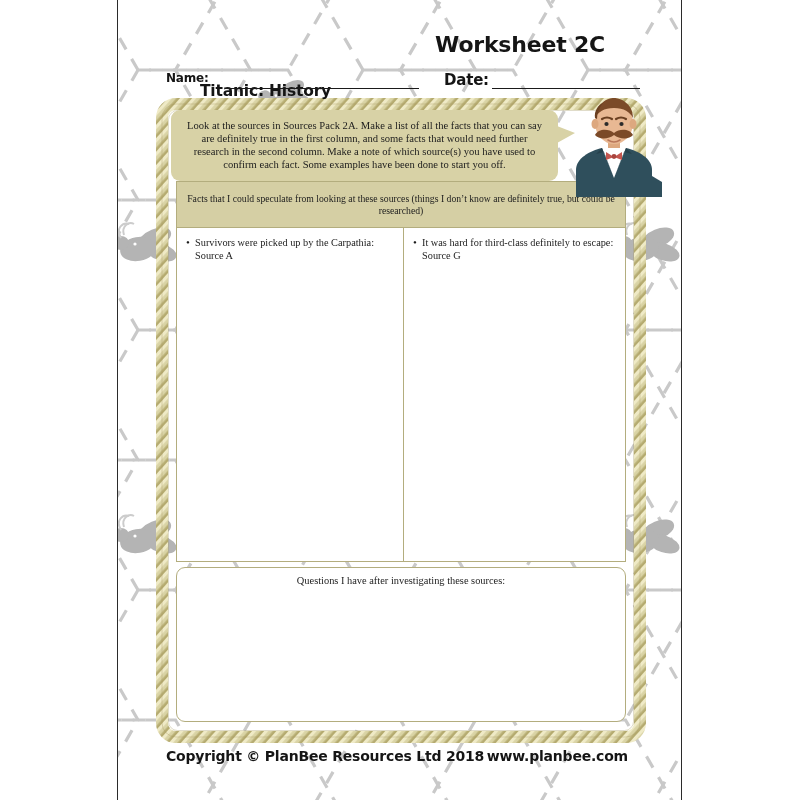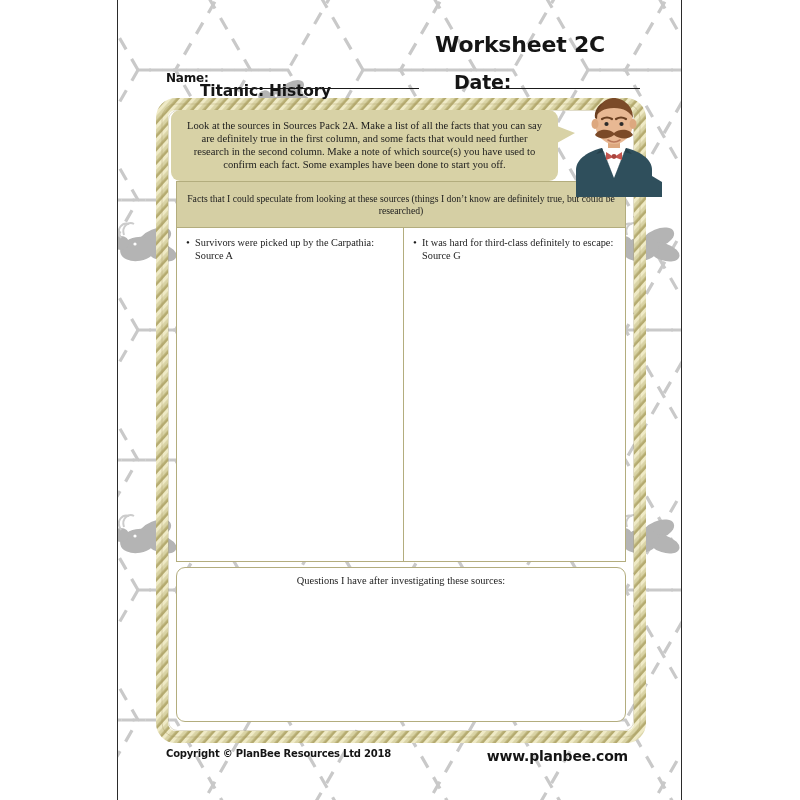--- a/index.html
+++ b/index.html
@@ -89,23 +89,23 @@
   #name-rule {
     position: absolute;
     left: 108px;
     top: 88px;
     width: 193px;
     border-bottom: 1.4px solid #1a1a1a;
     z-index: 6;
   }
   #date-label {
     position: absolute;
-    left: 336px;
+    left: 326px;
     top: 71px;
-    font-size: 19px;
+    font-size: 15px;
     z-index: 6;
   }
   #date-rule {
     position: absolute;
     left: 374px;
     top: 88px;
     width: 148px;
     border-bottom: 1.4px solid #1a1a1a;
     z-index: 6;
   }
@@ -231,21 +231,21 @@
     text-align: center;
     font-size: 10.4px;
     color: #1c1c1c;
   }
 
   
   #foot-left {
     position: absolute;
     left: 48px;
     top: 748px;
-    font-size: 10px;
+    font-size: 14px;
     z-index: 6;
   }
   #foot-right {
     position: absolute;
     right: 53px;
     top: 748px;
     font-size: 14px;
     z-index: 6;
     text-align: right;
   }

